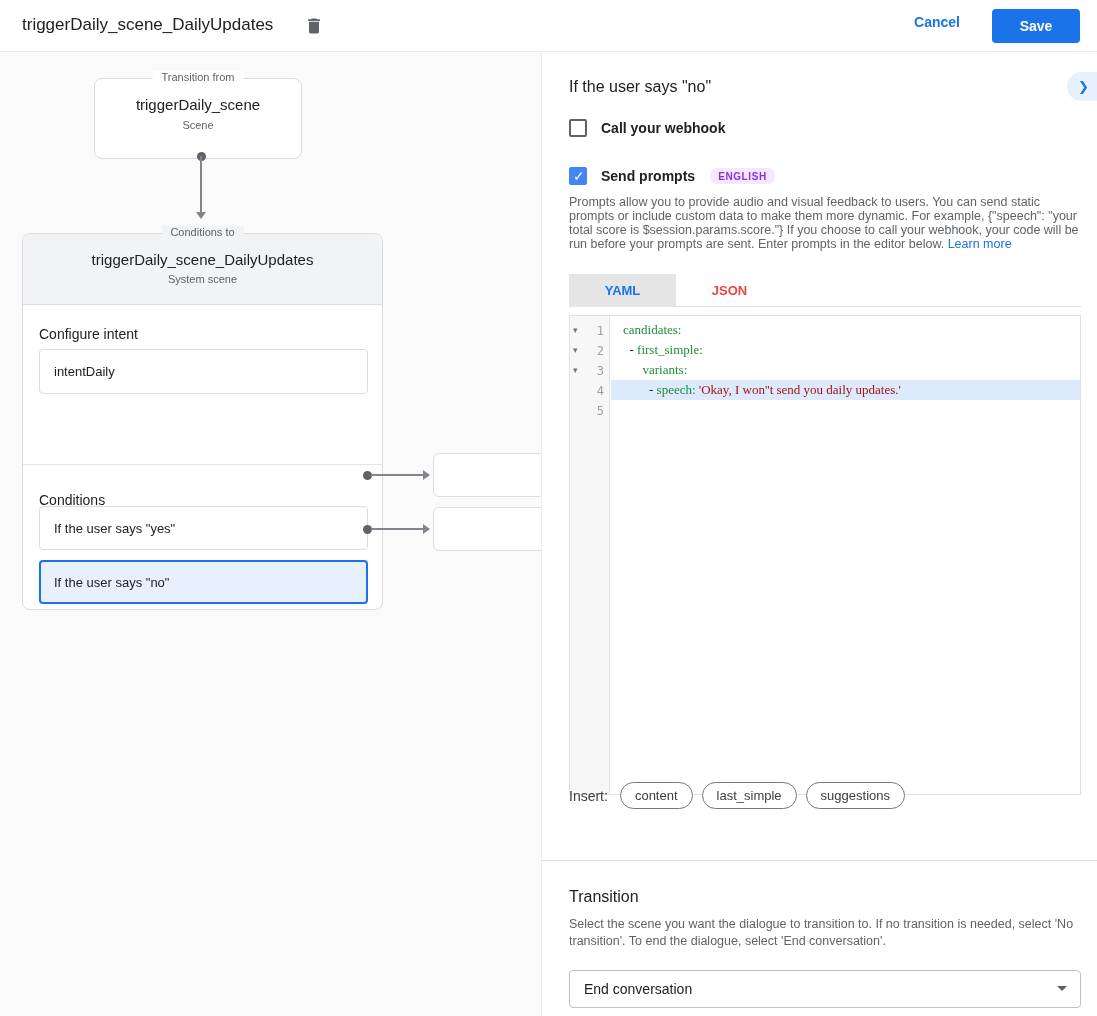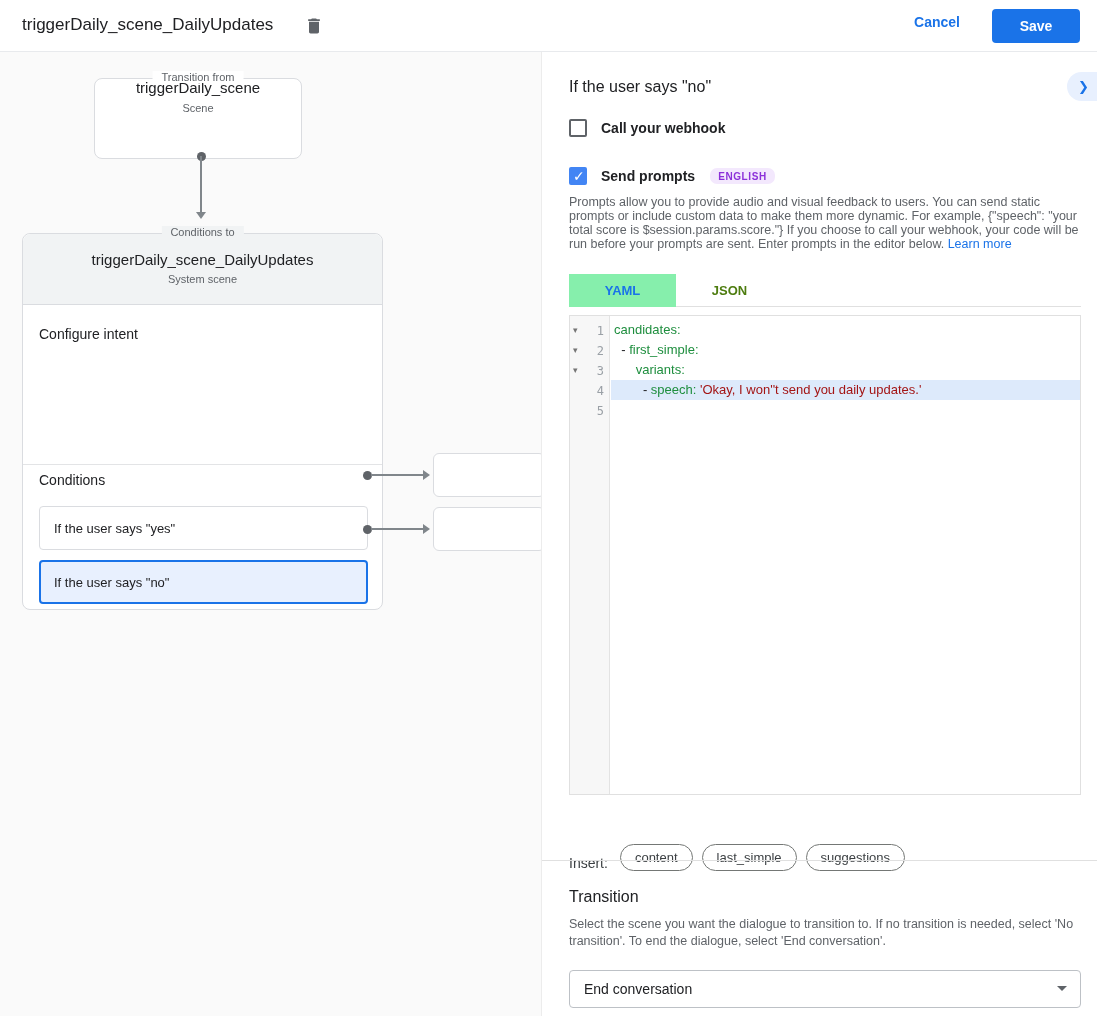--- a/index.html
+++ b/index.html
@@ -14,32 +14,32 @@
   .save-btn { position:absolute; right:17px; top:9px; width:88px; height:34px; background:#1a73e8; color:#fff; border:none; border-radius:4px; font-size:14px; font-weight:600; font-family:inherit; cursor:pointer; }
 
   
   .canvas { position:absolute; left:0; top:52px; width:541px; height:964px; background:#fafafa; overflow:hidden; }
 
   .node-box { position:absolute; background:#fff; border:1px solid #dadce0; border-radius:8px; }
   .legend { position:absolute; top:-8px; left:50%; transform:translateX(-50%); font-size:11px; color:#5f6368; background:#fff; padding:0 9px; white-space:nowrap; }
   .legend.gray { background:#f1f3f4; }
 
   .from-box { left:94px; top:26px; width:208px; height:81px; text-align:center; }
-  .from-box .node-title { margin-top:0; font-size:15px; color:#202124; }
+  .from-box .node-title { margin-top:17px; font-size:15px; color:#202124; }
   .from-box .node-sub { margin-top:6px; font-size:11px; color:#5f6368; }
 
   .to-box { left:22px; top:181px; width:361px; height:377px; }
   .to-head { height:71px; background:#f1f3f4; border-bottom:1px solid #dadce0; border-radius:8px 8px 0 0; text-align:center; position:relative; }
   .to-head .node-title { padding-top:17px; font-size:15px; color:#202124; }
   .to-head .node-sub { margin-top:5px; font-size:11px; color:#5f6368; }
   .section-heading { font-size:14px; color:#202124; }
   .intent-heading { position:absolute; left:16px; top:92px; }
   .intent-field { position:absolute; left:16px; top:115px; width:329px; height:45px; background:#fff; border:1px solid #dadce0; border-radius:4px; font-size:13px; color:#202124; display:flex; align-items:center; padding-left:14px; cursor:pointer; }
   .to-divider { position:absolute; left:0; top:230px; width:100%; height:1px; background:#e3e4e6; }
-  .conditions-heading { position:absolute; left:16px; top:238px; }
+  .conditions-heading { position:absolute; left:16px; top:258px; }
   .cond { position:absolute; left:16px; width:329px; height:44px; background:#fff; border:1px solid #dadce0; border-radius:4px; font-size:13px; color:#202124; display:flex; align-items:center; padding-left:14px; cursor:pointer; }
   .cond-0 { top:272px; }
   .cond-1 { top:326px; }
   .cond.selected { background:#e8f0fe; border:2px solid #1a73e8; padding-left:13px; }
 
   .dot { position:absolute; width:9px; height:9px; border-radius:50%; background:#5f6368; }
   .vline { position:absolute; background:#80868b; }
   .hline { position:absolute; background:#80868b; }
   .arrow-down { position:absolute; width:0; height:0; border-left:5px solid transparent; border-right:5px solid transparent; border-top:7px solid #80868b; }
   .arrow-right { position:absolute; width:0; height:0; border-top:5px solid transparent; border-bottom:5px solid transparent; border-left:7px solid #80868b; }
@@ -59,37 +59,37 @@
   .checkbox { width:18px; height:18px; border:2px solid #5f6368; border-radius:2px; background:#fff; flex:none; position:relative; }
   .checkbox.checked { background:#4285f4; border-color:#4285f4; }
   .checkbox.checked::after { content:"✓"; position:absolute; left:2px; top:-1px; color:#fff; font-size:14px; font-weight:700; }
   .check-label { margin-left:14px; font-size:14px; font-weight:600; color:#202124; }
   .lang-badge { margin-left:15px; background:#f3e8fd; color:#8c30d9; font-size:10px; font-weight:700; letter-spacing:0.6px; padding:3px 8px 2px; border-radius:7px; }
 
   .prompts-desc { position:absolute; left:27px; top:143px; width:513px; font-size:12.5px; line-height:14px; color:#5f6368; }
   .learn-more { color:#1a73e8; text-decoration:none; cursor:pointer; }
 
   .tabs { position:absolute; left:27px; top:222px; width:512px; height:33px; border-bottom:1px solid #e0e0e0; display:flex; }
-  .tab { width:107px; height:33px; border:none; background:none; font-family:inherit; font-size:13px; font-weight:600; color:#4d7c0f; cursor:pointer; }
-  .tab.active { background:#86efac; color:#1a73e8; }
+  .tab { width:107px; height:33px; border:none; background:none; font-family:inherit; font-size:13px; font-weight:600; color:#ef4444; cursor:pointer; }
+  .tab.active { background:#e5e5e5; color:#1a73e8; }
 
   .editor { position:absolute; left:27px; top:263px; width:512px; height:480px; border:1px solid #e0e0e0; background:#fff; overflow:hidden; }
   .gutter-bg { position:absolute; left:0; top:0; bottom:0; width:40px; background:#f7f7f7; border-right:1px solid #e3e3e3; }
   .cm-rows { position:absolute; left:0; top:4px; right:0; }
   .cm-row { display:flex; height:20px; line-height:20px; position:relative; }
   .cm-gutter-cell { width:41px; flex:none; position:relative; text-align:right; }
   .cm-gutter-cell .num { display:inline-block; padding-right:7px; font-family:"DejaVu Sans Mono","Liberation Mono",monospace; font-size:12px; color:#9aa0a6; }
   .cm-gutter-cell .fold { position:absolute; left:3px; top:0; font-size:9px; color:#757575; cursor:pointer; }
-  .cm-code { flex:1; font-family:Liberation Sans, sans-serif; font-size:13px; white-space:pre; overflow:hidden; padding-left:3px; }
+  .cm-code { flex:1; font-family:Liberation Serif, serif; font-size:13px; white-space:pre; overflow:hidden; padding-left:12px; }
   .cm-row.hl .cm-code { background:#ddeafb; }
   .tok-plain { color:#202124; }
   .tok-key { color:#1e8e3e; }
   .tok-string { color:#a31515; }
 
-  .insert-row { position:absolute; left:27px; top:792px; display:flex; align-items:flex-end; }
+  .insert-row { position:absolute; left:27px; top:730px; display:flex; align-items:center; }
   .insert-label { font-size:14px; color:#3c4043; margin-right:12px; }
   .chip { background:#fff; border:1px solid #747775; border-radius:14px; padding:5px 14px; font-family:inherit; font-size:13px; color:#3c4043; margin-right:9px; cursor:pointer; }
 
   .panel-divider { position:absolute; left:0; top:808px; width:556px; height:1px; background:#e0e0e0; }
   .transition-heading { position:absolute; left:27px; top:836px; font-size:16px; color:#202124; }
   .transition-desc { position:absolute; left:27px; top:864px; width:513px; font-size:12.5px; line-height:16.5px; color:#5f6368; }
   .transition-select { position:absolute; left:27px; top:918px; width:512px; height:38px; background:#fff; border:1px solid #bdc1c6; border-radius:4px; display:flex; align-items:center; padding-left:14px; font-size:14px; color:#202124; cursor:pointer; }
   .select-caret { position:absolute; right:13px; top:15px; width:0; height:0; border-left:5px solid transparent; border-right:5px solid transparent; border-top:5px solid #5f6368; }
 </style>
 </head>
@@ -118,20 +118,21 @@
   <div class="vline" style="left:200px; top:104px; width:2px; height:56px;"></div>
   <div class="arrow-down" style="left:196px; top:160px;"></div>
 
   <div class="node-box to-box">
     <div class="to-head">
       <span class="legend gray">Conditions to</span>
       <div class="node-title">triggerDaily_scene_DailyUpdates</div>
       <div class="node-sub">System scene</div>
     </div>
     <div class="section-heading intent-heading">Configure intent</div>
+    <div class="intent-field">intentDaily</div>
     <div class="to-divider"></div>
     <div class="section-heading conditions-heading">Conditions</div>
     <div class="cond cond-0">If the user says "yes"</div>
     <div class="cond cond-1 selected">If the user says "no"</div>
   </div>
 
   <div class="dot" style="left:363px; top:419px;"></div>
   <div class="hline" style="left:371px; top:422px; width:52px; height:2px;"></div>
   <div class="arrow-right" style="left:423px; top:418px;"></div>
   <div class="target-box target-0"></div>

